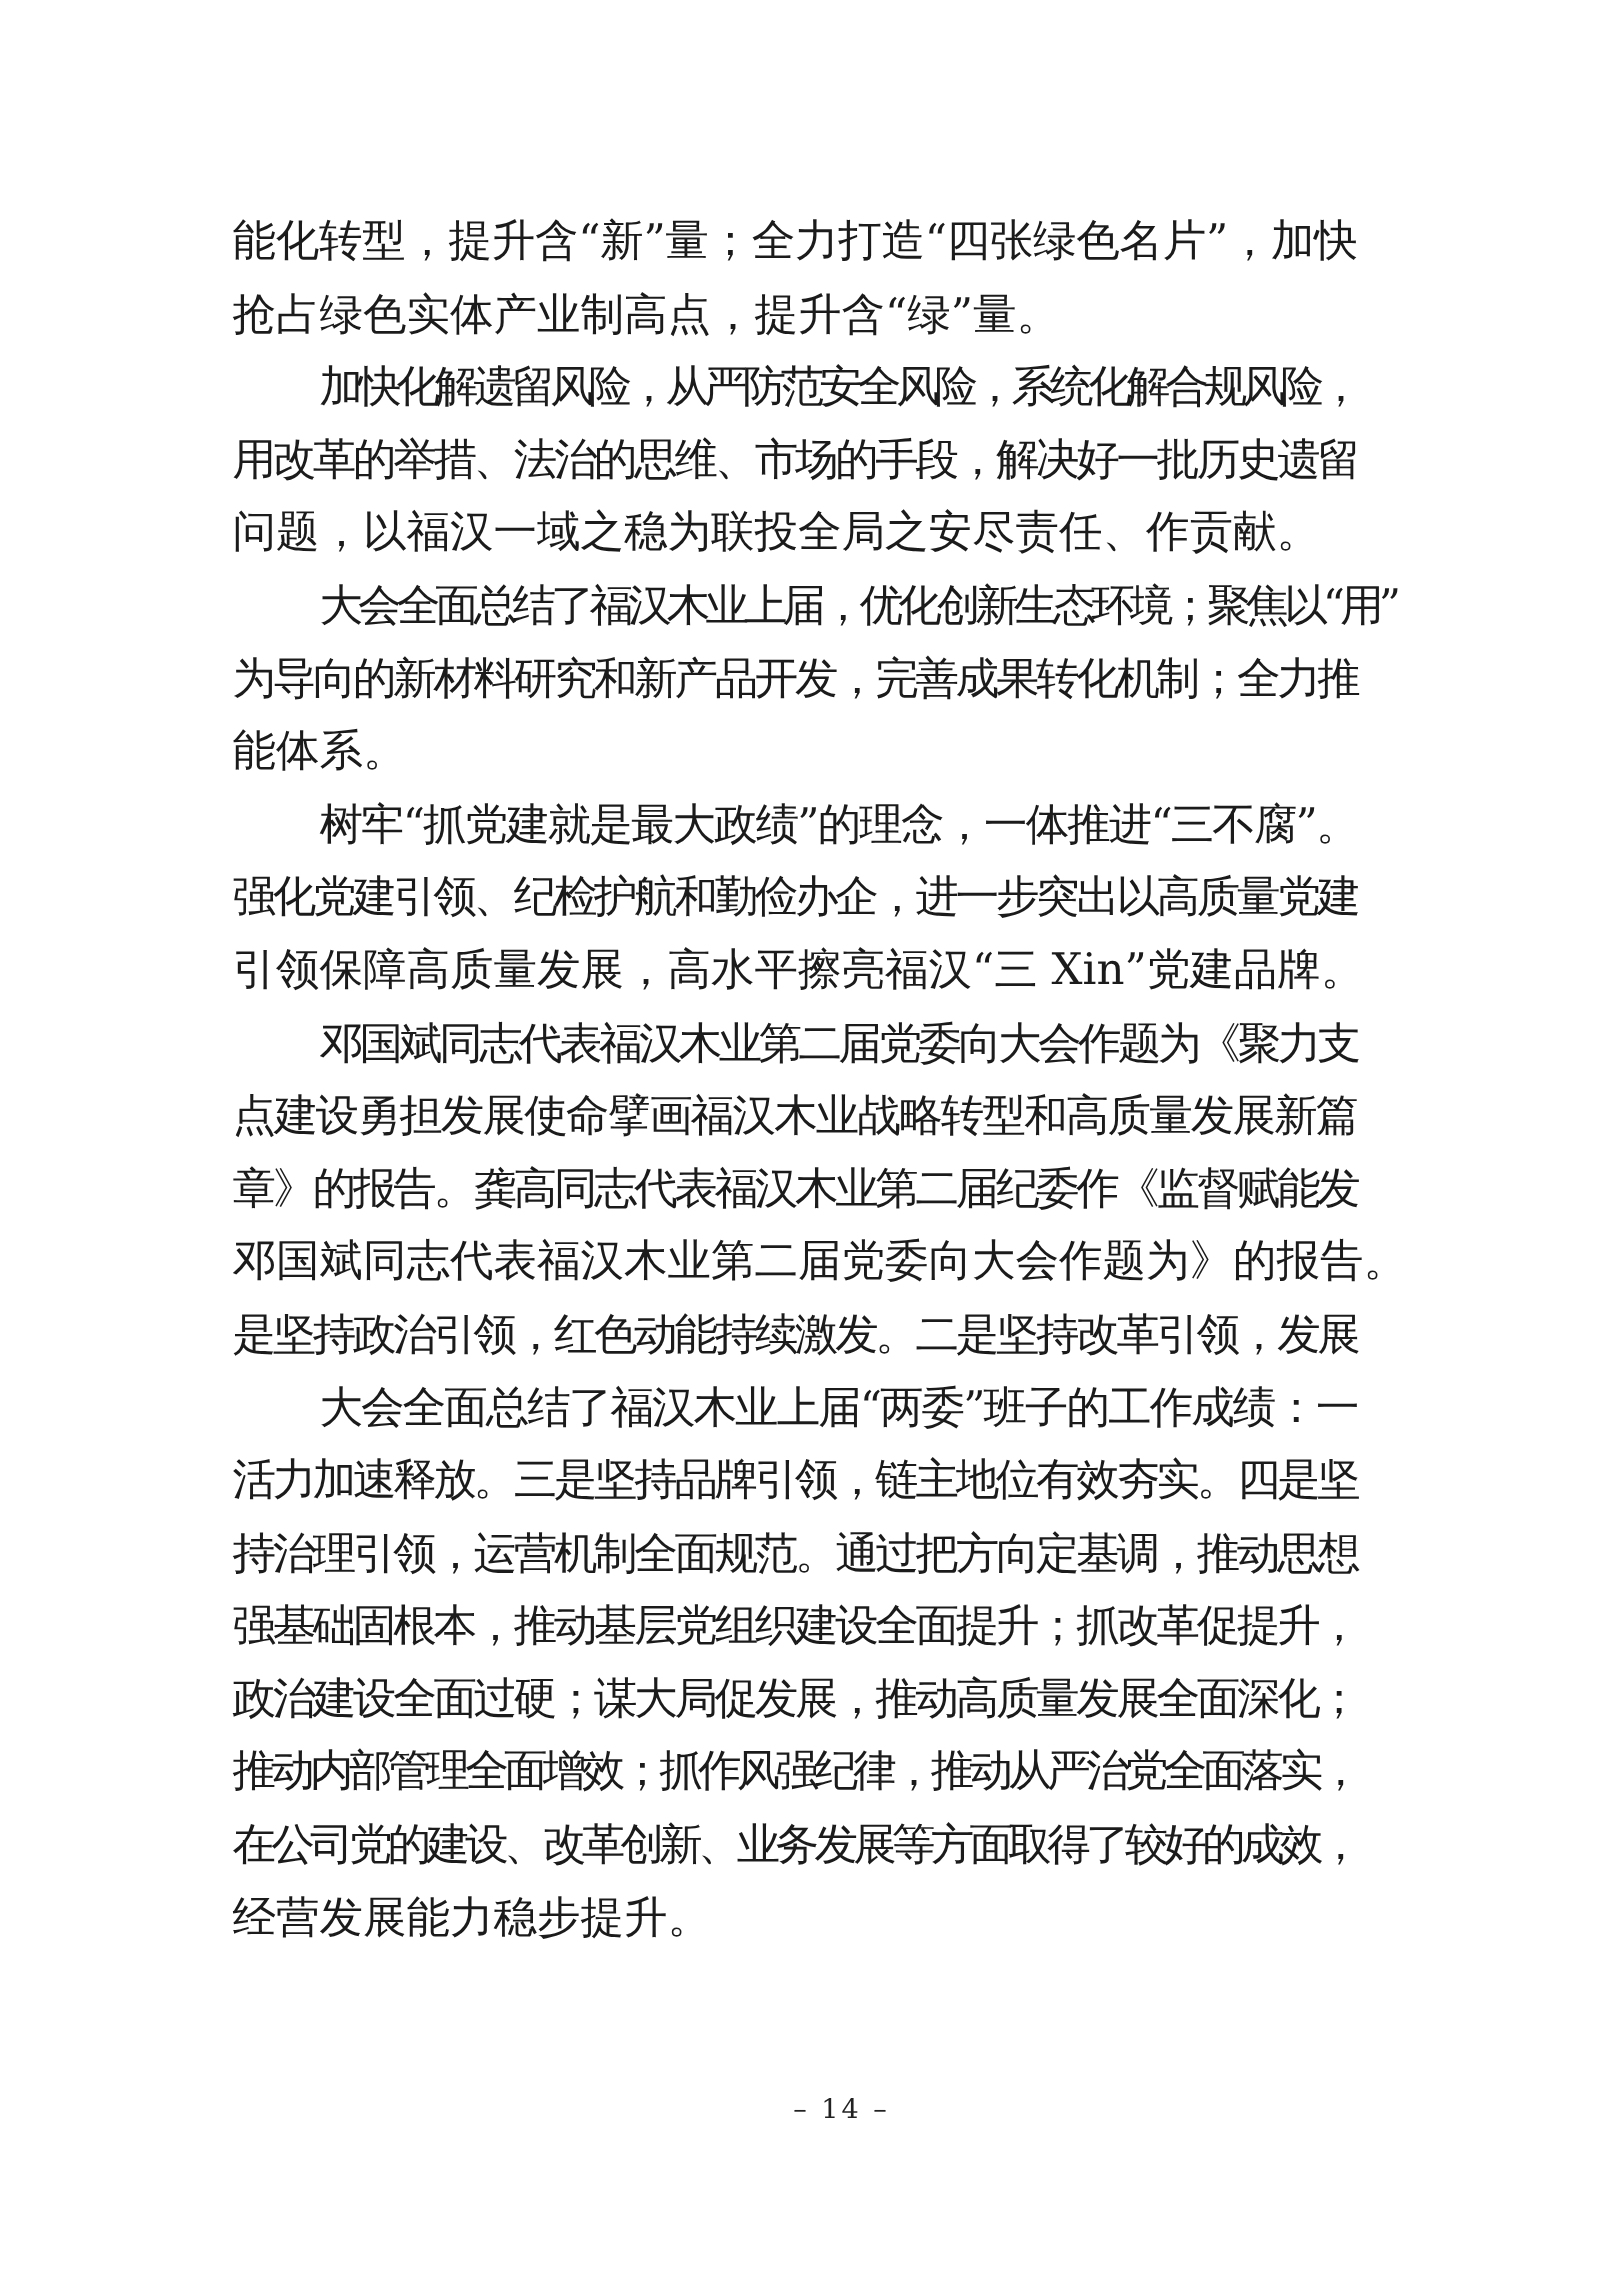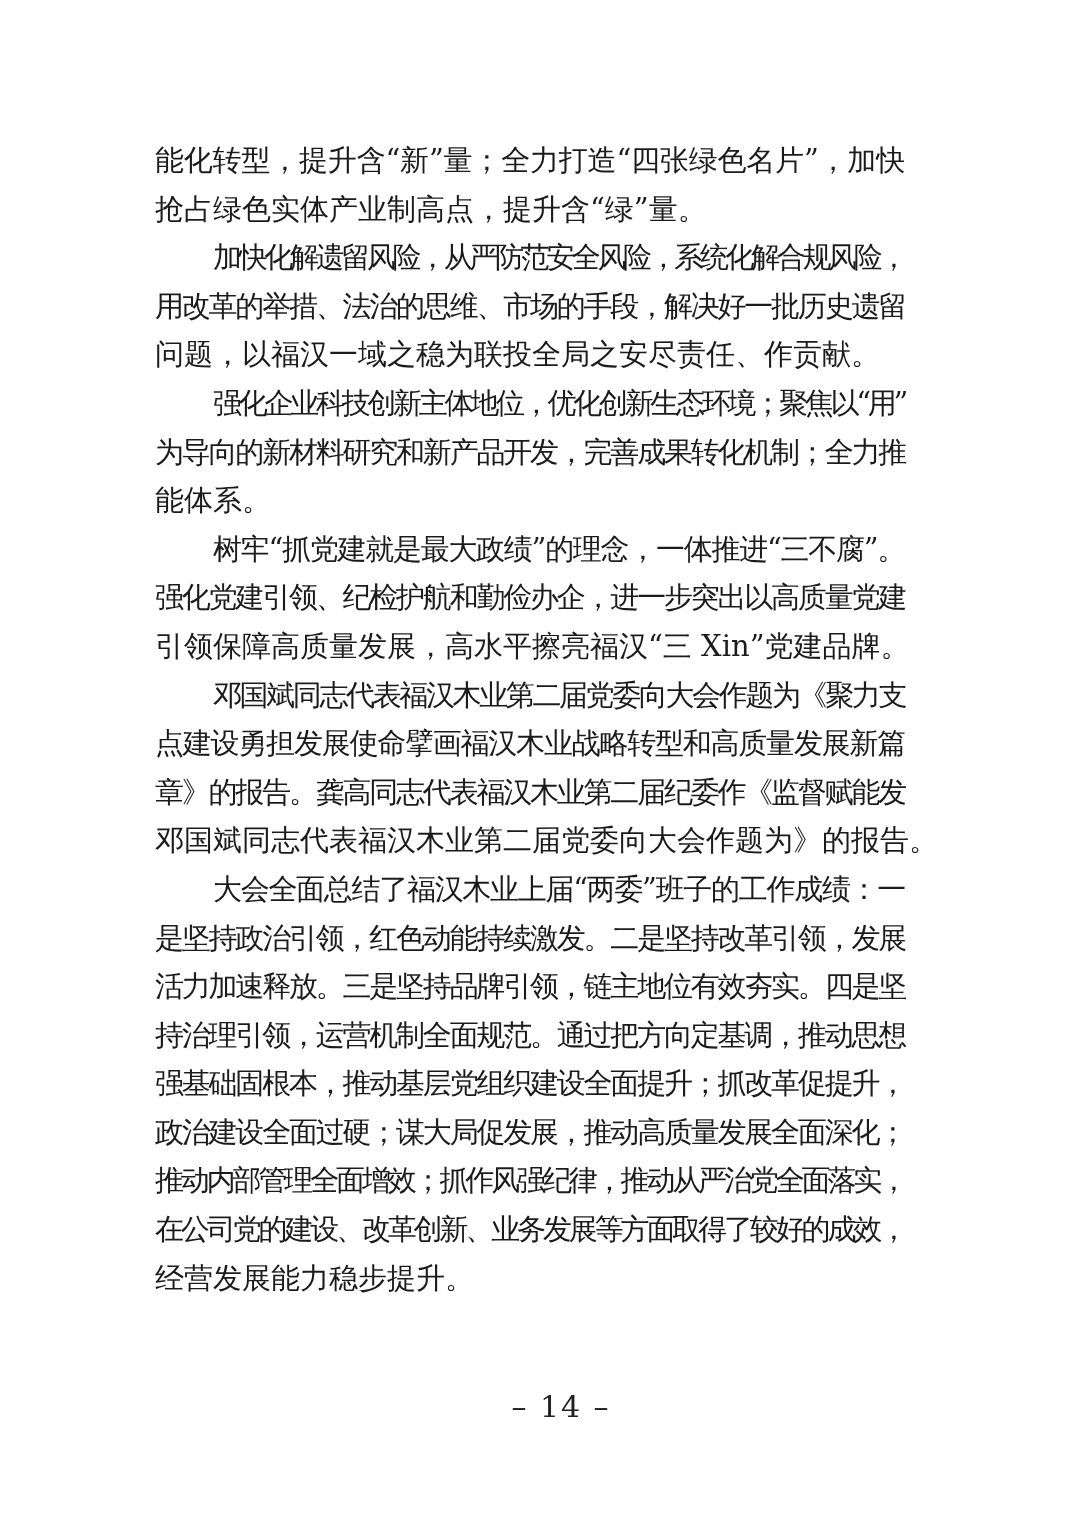--- a/index.html
+++ b/index.html
@@ -36,59 +36,59 @@
   .line.indent {
     padding-left: 58px;
   }
   .page-number {
     position: absolute;
     top: 1390px;
     left: 0;
     width: 100%;
     text-align: center;
     text-indent: 48px;
-    font-size: 30px;
+    font-size: 18px;
     letter-spacing: 2px;
     color: #222222;
     line-height: 34px;
   }
 </style>
 </head>
 <body>
 
 <div class="page">
   <main class="text-block">
       <div class="paragraph">
         <div class="line"><span class="lt" style="letter-spacing: -0.189732px;">能化转型，提升含“新”量；全力打造“四张绿色名片”，加快</span></div>
         <div class="line end"><span class="lt">抢占绿色实体产业制高点，提升含“绿”量。</span></div>
       </div>
       <div class="paragraph">
         <div class="line indent"><span class="lt" style="letter-spacing: -3.37037px;">加快化解遗留风险，从严防范安全风险，系统化解合规风险，</span></div>
         <div class="line"><span class="lt" style="letter-spacing: -2.21429px;">用改革的举措、法治的思维、市场的手段，解决好一批历史遗留</span></div>
         <div class="line end"><span class="lt">问题，以福汉一域之稳为联投全局之安尽责任、作贡献。</span></div>
       </div>
       <div class="paragraph">
-        <div class="line indent"><span class="lt" style="letter-spacing: -3.27344px;">强化企业科技创新主体地位，优化创新生态环境；聚焦以“用”</span></div>
+        <div class="line indent"><span class="lt" style="letter-spacing: -3.27344px;">大会全面总结了福汉木业上届，优化创新生态环境；聚焦以“用”</span></div>
         <div class="line"><span class="lt" style="letter-spacing: -2.21429px;">为导向的新材料研究和新产品开发，完善成果转化机制；全力推</span></div>
         <div class="line end"><span class="lt">能体系。</span></div>
       </div>
       <div class="paragraph">
         <div class="line indent"><span class="lt" style="letter-spacing: -1.27083px;">树牢“抓党建就是最大政绩”的理念，一体推进“三不腐”。</span></div>
         <div class="line"><span class="lt" style="letter-spacing: -2.21429px;">强化党建引领、纪检护航和勤俭办企，进一步突出以高质量党建</span></div>
         <div class="line end"><span class="lt">引领保障高质量发展，高水平擦亮福汉“三 Xin”党建品牌。</span></div>
       </div>
       <div class="paragraph">
         <div class="line indent"><span class="lt" style="letter-spacing: -2.38462px;">邓国斌同志代表福汉木业第二届党委向大会作题为《聚力支</span></div>
         <div class="line"><span class="lt" style="letter-spacing: -1.22222px; text-align: center;">点建设勇担发展使命擘画福汉木业战略转型和高质量发展新篇</span></div>
         <div class="line"><span class="lt" style="letter-spacing: -2.21429px;">章》的报告。龚高同志代表福汉木业第二届纪委作《监督赋能发</span></div>
         <div class="line end"><span class="lt">邓国斌同志代表福汉木业第二届党委向大会作题为》的报告。</span></div>
       </div>
       <div class="paragraph">
+        <div class="line"><span class="lt" style="letter-spacing: -2.21429px;">是坚持政治引领，红色动能持续激发。二是坚持改革引领，发展</span></div>
         <div class="line indent"><span class="lt" style="letter-spacing: -1.29447px;">大会全面总结了福汉木业上届“两委”班子的工作成绩：一</span></div>
-        <div class="line"><span class="lt" style="letter-spacing: -2.21429px;">是坚持政治引领，红色动能持续激发。二是坚持改革引领，发展</span></div>
         <div class="line"><span class="lt" style="letter-spacing: -2.21429px;">活力加速释放。三是坚持品牌引领，链主地位有效夯实。四是坚</span></div>
         <div class="line"><span class="lt" style="letter-spacing: -2.21429px; text-align: center;">持治理引领，运营机制全面规范。通过把方向定基调，推动思想</span></div>
         <div class="line"><span class="lt" style="letter-spacing: -2.21429px;">强基础固根本，推动基层党组织建设全面提升；抓改革促提升，</span></div>
         <div class="line"><span class="lt" style="letter-spacing: -2.21429px;">政治建设全面过硬；谋大局促发展，推动高质量发展全面深化；</span></div>
         <div class="line"><span class="lt" style="letter-spacing: -3.13793px;">推动内部管理全面增效；抓作风强纪律，推动从严治党全面落实，</span></div>
         <div class="line"><span class="lt" style="letter-spacing: -3.13793px;">在公司党的建设、改革创新、业务发展等方面取得了较好的成效，</span></div>
         <div class="line end"><span class="lt">经营发展能力稳步提升。</span></div>
       </div>
     </main>
   <footer class="page-number">– 14 –</footer>

